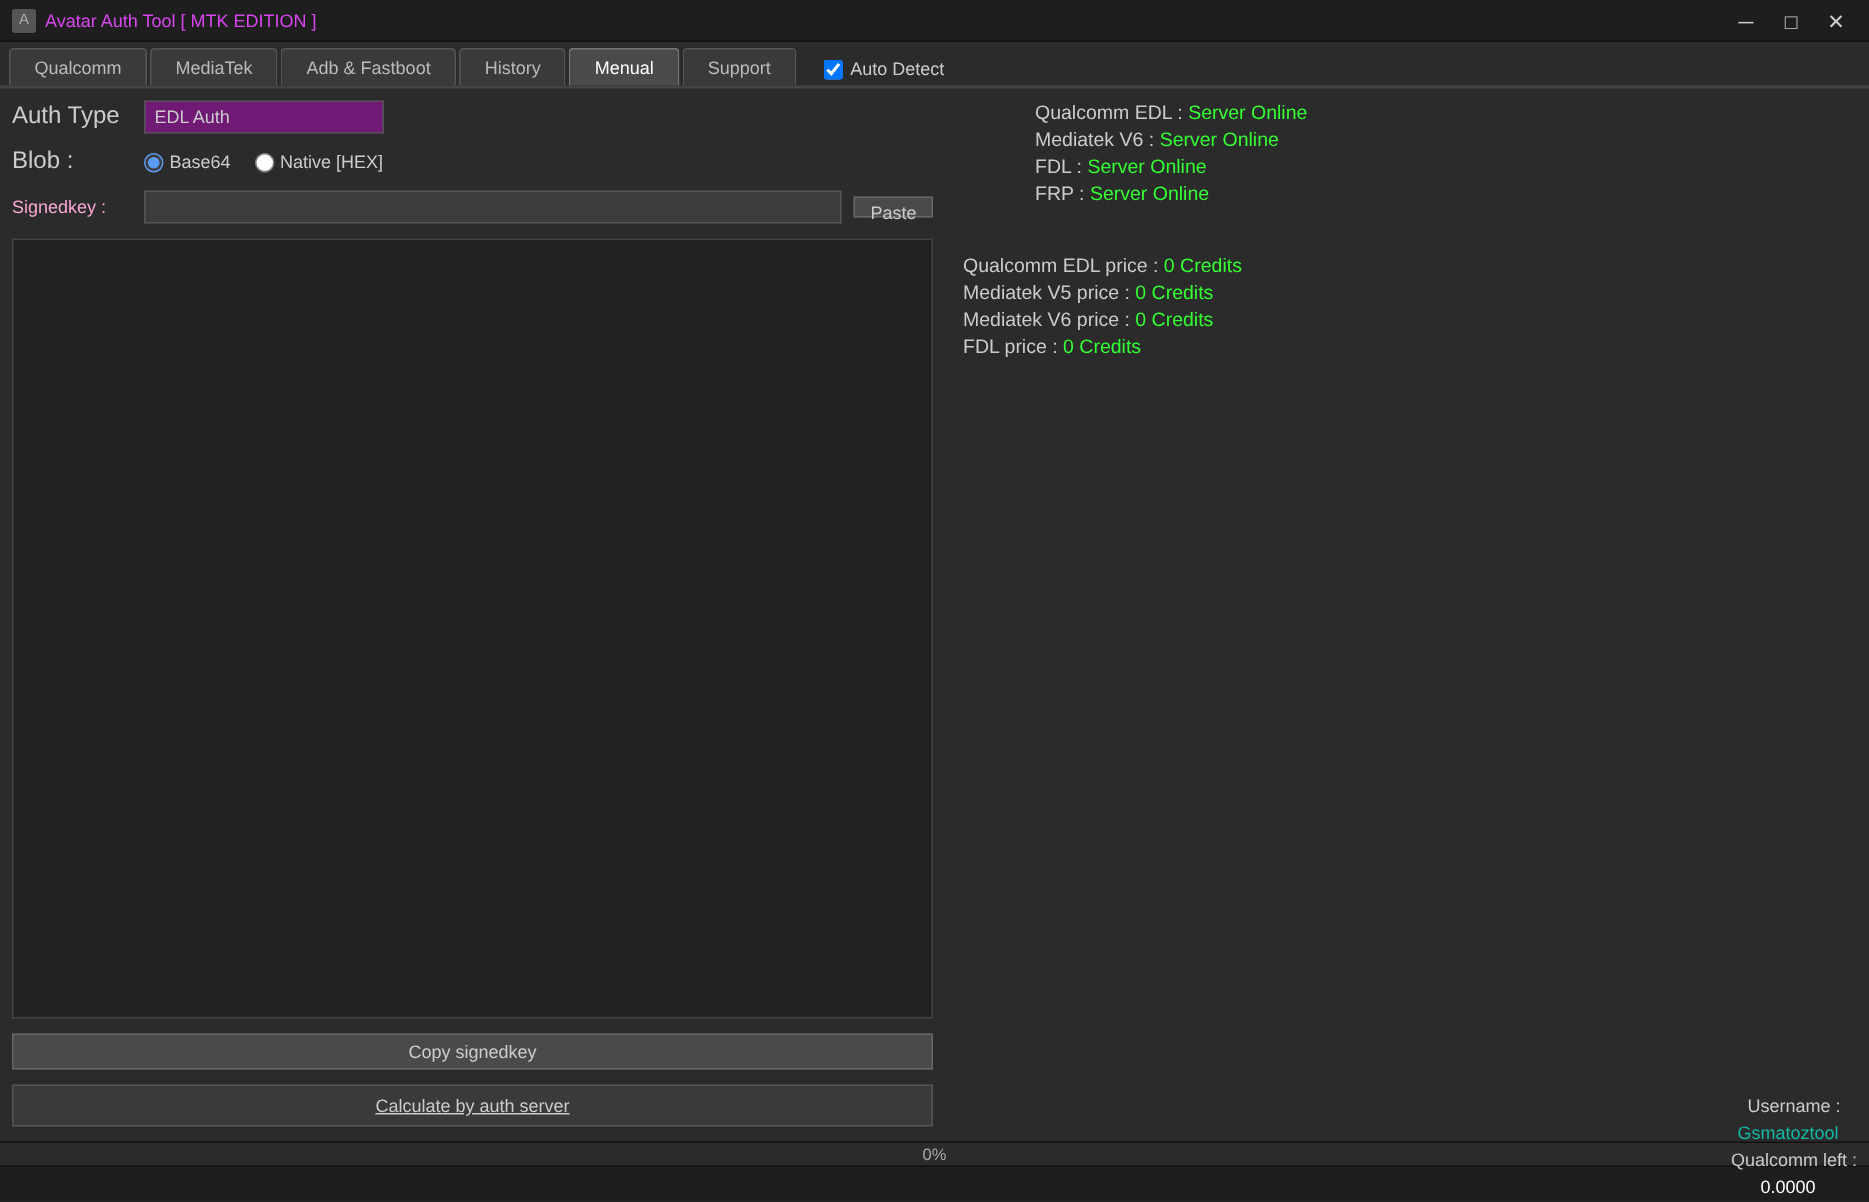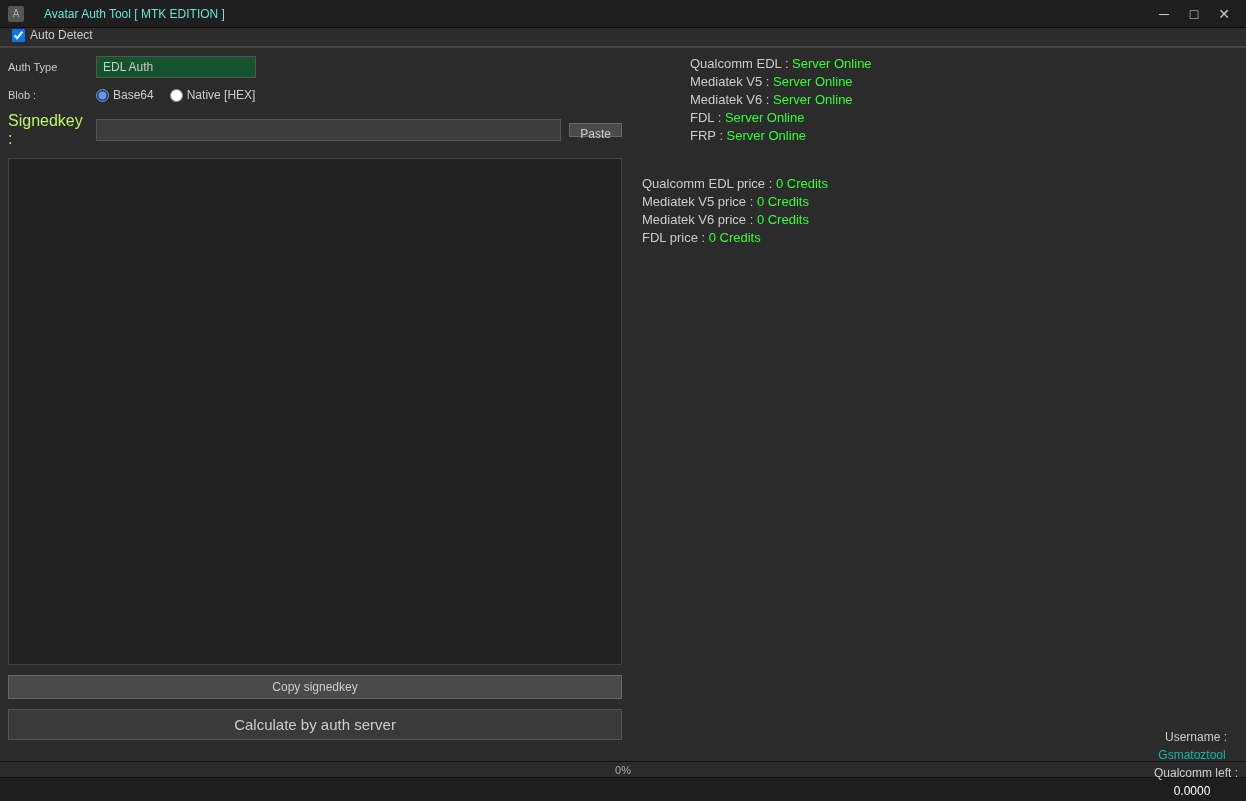--- a/index.html
+++ b/index.html
@@ -10,21 +10,21 @@
       background: #1e1e1e;
       height: 28px;
       display: flex;
       align-items: center;
       justify-content: space-between;
       padding: 0 8px;
       border-bottom: 1px solid #111;
     }
     .title-bar-left { display: flex; align-items: center; gap: 6px; }
     .title-bar-icon { width: 16px; height: 16px; background: #555; border-radius: 2px; display: flex; align-items: center; justify-content: center; font-size: 10px; color: #aaa; }
-    .title-bar-text { color: #5eead4; font-size: 12px; margin-left: 14px; }
+    .title-bar-text { color: #d946ef; font-size: 12px; }
     .title-bar-controls { display: flex; gap: 2px; }
     .title-btn { width: 28px; height: 22px; background: transparent; border: none; color: #ccc; cursor: pointer; font-size: 14px; display: flex; align-items: center; justify-content: center; }
     .tab {
       padding: 5px 16px;
       background: #3a3a3a;
       border: 1px solid #555;
       border-bottom: none;
       color: #bbb;
       cursor: pointer;
       font-size: 12px;
@@ -44,42 +44,42 @@
       flex-direction: column;
       gap: 6px;
     }
 
     .form-row {
       display: flex;
       align-items: center;
       gap: 8px;
       margin-bottom: 4px;
     }
-    .form-label { width: 80px; color: #ccc; font-size: 11px; }
+    .form-label { width: 80px; color: #ccc; font-size: 16px; }
     .form-input {
-      background: #14532d;
+      background: #701a75;
       border: 1px solid #555;
       color: #ccc;
       padding: 3px 6px;
       font-size: 12px;
       width: 160px;
       height: 22px;
     }
 
     .radio-group { display: flex; align-items: center; gap: 16px; }
     .radio-label { display: flex; align-items: center; gap: 4px; cursor: pointer; color: #ccc; }
     .radio-label input[type=radio] { accent-color: #5a9cf5; }
 
     .signedkey-row {
       display: flex;
       align-items: center;
       gap: 8px;
       margin-bottom: 4px;
     }
-    .signedkey-label { width: 80px; color: #bef264; font-size: 16px; }
+    .signedkey-label { width: 80px; color: #f9a8d4; font-size: 12px; }
     .signedkey-input {
       flex: 1;
       background: #3c3c3c;
       border: 1px solid #555;
       color: #ccc;
       padding: 3px 6px;
       font-size: 12px;
       height: 22px;
     }
     .paste-btn {
@@ -113,23 +113,24 @@
       width: 100%;
       margin-top: 4px;
     }
 
     .calc-btn {
       background: #3a3a3a;
       border: 1px solid #555;
       color: #ccc;
       padding: 6px 0;
       cursor: pointer;
-      font-size: 15px;
+      font-size: 12px;
       width: 100%;
       margin-top: 4px;
+      text-decoration: underline;
     }
 
     
     .right-panel {
       flex: 1;
       padding: 8px 12px;
       display: flex;
       flex-direction: column;
       gap: 4px;
     }
@@ -211,20 +212,28 @@
     <span class="title-bar-text">Avatar Auth Tool [ MTK EDITION ]</span>
   </div>
   <div class="title-bar-controls">
     <button class="title-btn">─</button>
     <button class="title-btn">□</button>
     <button class="title-btn close">✕</button>
   </div>
 </div>
 
 <div style="display:flex; background:#2b2b2b; border-bottom: 2px solid #444; align-items: flex-end; padding-bottom:0;">
+  <div style="display:flex; padding: 4px 6px 0 6px; gap:2px;">
+    <div class="tab">Qualcomm</div>
+    <div class="tab">MediaTek</div>
+    <div class="tab">Adb &amp; Fastboot</div>
+    <div class="tab">History</div>
+    <div class="tab active">Menual</div>
+    <div class="tab">Support</div>
+  </div>
   <div style="flex:1; display:flex; align-items:center; padding: 0 12px 4px 12px;">
     <label class="checkbox-label" style="display:flex;align-items:center;gap:5px;cursor:pointer;color:#ccc;font-size:12px;">
       <input type="checkbox" checked="" style="">
       <span>Auto Detect</span>
     </label>
   </div>
 </div>
 
 <div style="display:flex; height: 700px;">
 
@@ -263,24 +272,20 @@
   </div>
 
   <div class="right-panel">
 
     <div class="server-status-section">
       <div class="server-line">
         <span class="label">Qualcomm EDL : </span>
         <span class="online">Server Online</span>
       </div>
       <div class="server-line">
-        <span class="label">Mediatek V5 : </span>
-        <span class="online">Server Online</span>
-      </div>
-      <div class="server-line">
         <span class="label">Mediatek V6 : </span>
         <span class="online">Server Online</span>
       </div>
       <div class="server-line">
         <span class="label">FDL : </span>
         <span class="online">Server Online</span>
       </div>
       <div class="server-line">
         <span class="label">FRP : </span>
         <span class="online">Server Online</span>

